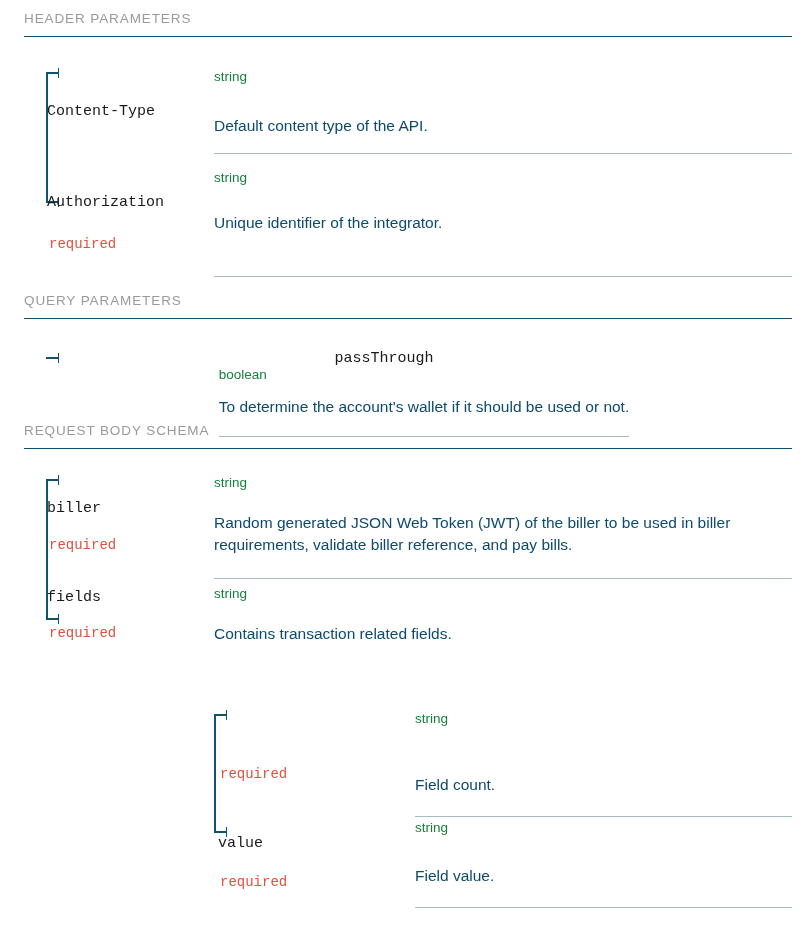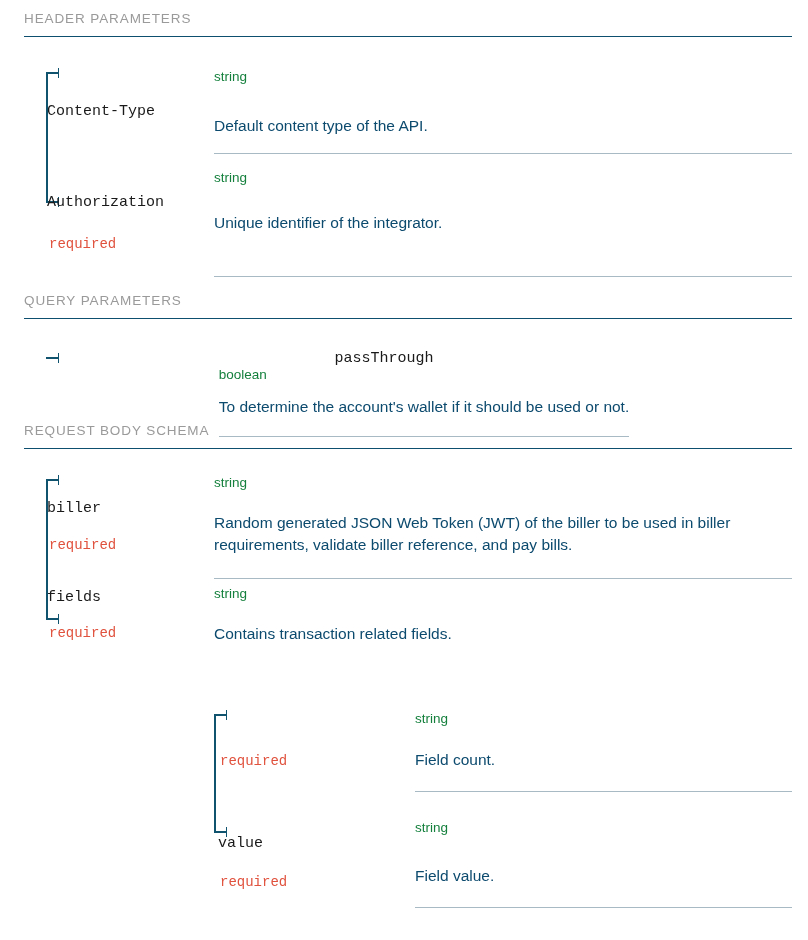--- a/index.html
+++ b/index.html
@@ -267,21 +267,21 @@
           <div class="tick" style="top:0px;"></div>
           <div class="tick" style="top:117px;"></div>
         </div>
 
         <div class="row nest-row-1">
           <div class="namecol lvl2">
             <div class="req" style="margin-top:22px; margin-left:2px;">required</div>
           </div>
           <div class="desccol lvl2">
             <div class="ptype" style="margin-top:2px;">string</div>
-            <div class="pdesc" style="margin-top:22px;">Field count.</div>
+            <div class="pdesc" style="margin-top:47px;">Field count.</div>
             <div class="rowrule" style="margin-top:20px;"></div>
           </div>
         </div>
 
         <div class="row nest-row-2">
           <div class="namecol lvl2">
             <div class="pname">value</div>
             <div class="req" style="margin-top:22px; margin-left:2px;">required</div>
           </div>
           <div class="desccol lvl2">

